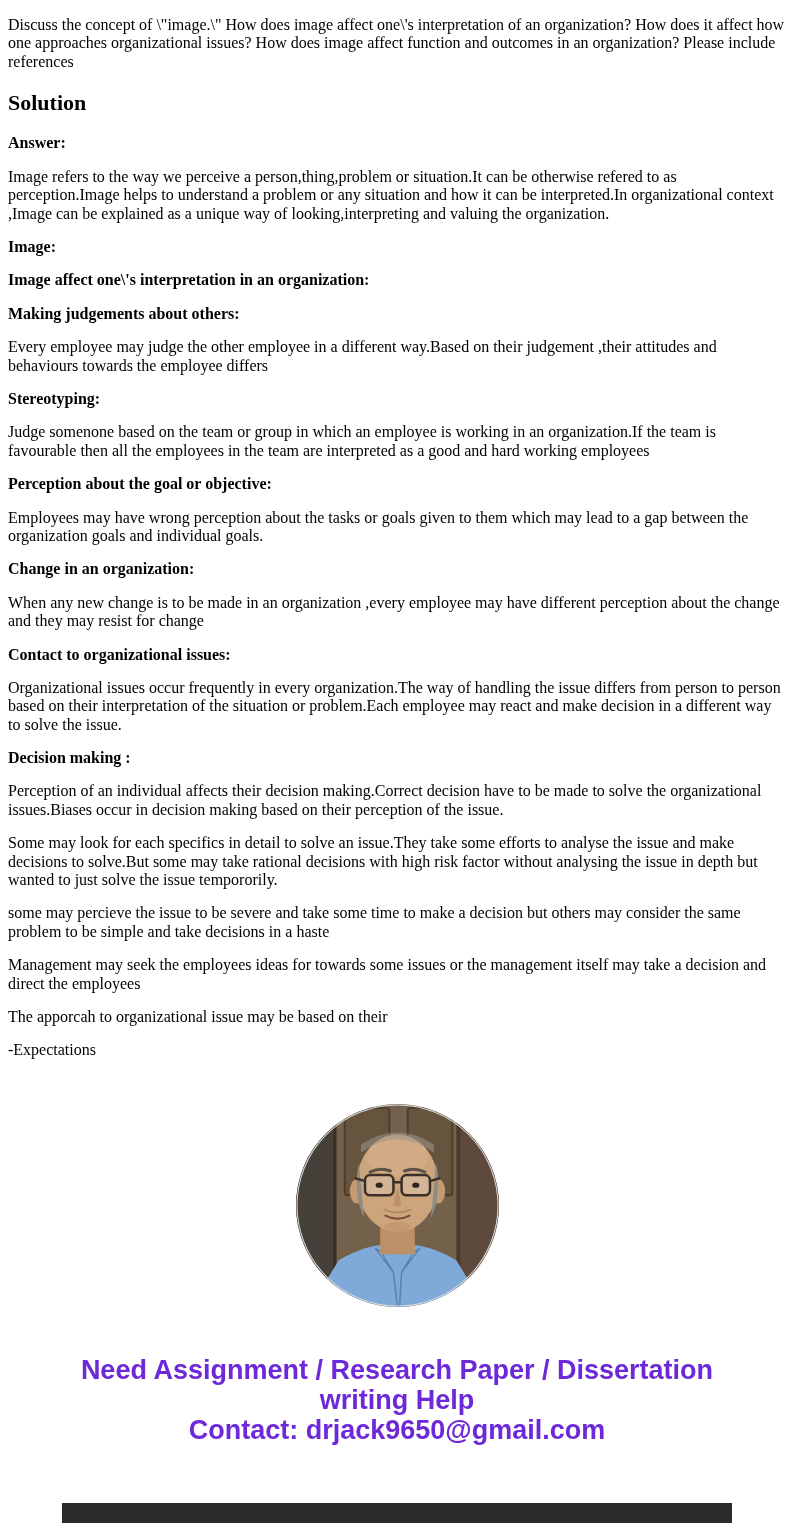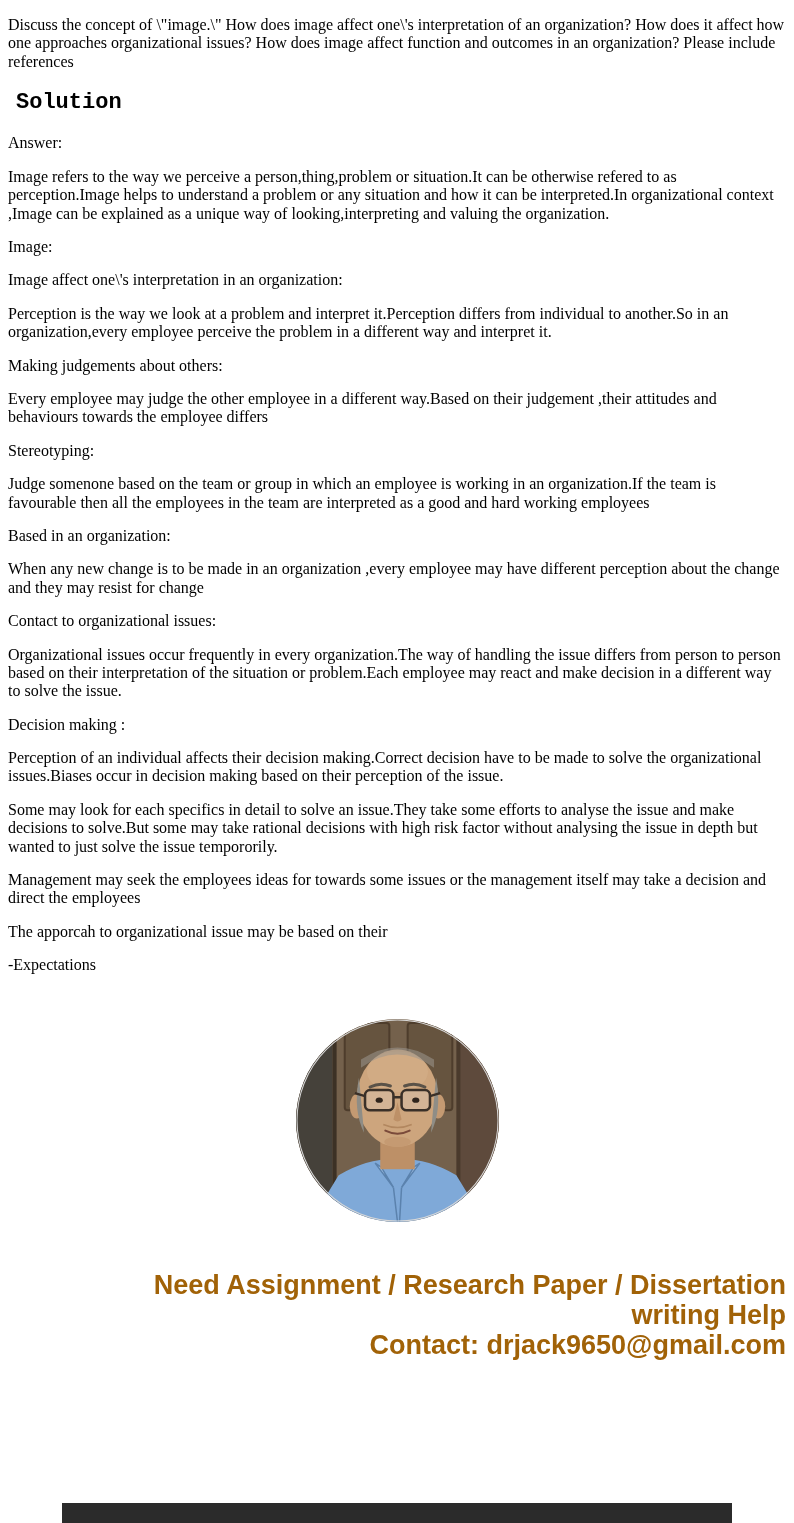--- a/index.html
+++ b/index.html
@@ -15,45 +15,44 @@
   }
   .doc {
     padding: 1px 8px 0 8px;
   }
   .para {
     font-size: 16px;
     line-height: 1.15;
     margin: 15px 0;
   }
   .bold {
-    font-weight: normal;
+    font-weight: bold;
   }
   .solution-heading {
     font-size: 22px;
     font-weight: bold;
-    margin: 19px 8px;
+    margin: 19px 0;
     line-height: 1.15;
-    font-family: Liberation Mono, monospace;
   }
   .avatar-wrap {
     text-align: center;
     margin-top: 44px;
   }
   .avatar-wrap svg {
     display: inline-block;
     vertical-align: top;
   }
   .footer {
     margin-top: 48px;
-    text-align: right;
+    text-align: center;
     font-family: "Liberation Sans", sans-serif;
     font-weight: bold;
     font-size: 27px;
     line-height: 1.12;
-    color: #a16207;
+    color: #6d28d9;
   }
   .bottom-bar {
     position: absolute;
     bottom: 0;
     left: 50%;
     transform: translateX(-50%);
     width: 670px;
     height: 20px;
   }
 </style>
@@ -68,50 +67,54 @@
 
   <p class="para bold">Answer:</p>
 
   <section>
     <p class="para">Image refers to the way we perceive a person,thing,problem or situation.It can be otherwise refered to as perception.Image helps to understand a problem or any situation and how it can be interpreted.In organizational context ,Image can be explained as a unique way of looking,interpreting and valuing the organization.</p>
     <p class="para bold">Image:</p>
   </section>
 
   <section>
     <p class="para bold">Image affect one\'s interpretation in an organization:</p>
-    <p class="para">Perception is the way we look at a problem and interpret it.Perception differs from individual to another.So in an organization,every employee perceive the problem in a different way and interpret it.</p>
   </section>
 
   <section>
     <p class="para bold">Making judgements about others:</p>
     <p class="para">Every employee may judge the other employee in a different way.Based on their judgement ,their attitudes and behaviours towards the employee differs</p>
   </section>
 
   <section>
     <p class="para bold">Stereotyping:</p>
     <p class="para">Judge somenone based on the team or group in which an employee is working in an organization.If the team is favourable then all the employees in the team are interpreted as a good and hard working employees</p>
   </section>
 
+  <section>
+    <p class="para bold">Perception about the goal or objective:</p>
+    <p class="para">Employees may have wrong perception about the tasks or goals given to them which may lead to a gap between the organization goals and individual goals.</p>
+  </section>
 
   <section>
-    <p class="para bold">Based in an organization:</p>
+    <p class="para bold">Change in an organization:</p>
     <p class="para">When any new change is to be made in an organization ,every employee may have different perception about the change and they may resist for change</p>
   </section>
 
   <section>
     <p class="para bold">Contact to organizational issues:</p>
     <p class="para">Organizational issues occur frequently in every organization.The way of handling the issue differs from person to person based on their interpretation of the situation or problem.Each employee may react and make decision in a different way to solve the issue.</p>
   </section>
 
   <section>
     <p class="para bold">Decision making :</p>
     <p class="para">Perception of an individual affects their decision making.Correct decision have to be made to solve the organizational issues.Biases occur in decision making based on their perception of the issue.</p>
   </section>
 
   <p class="para">Some may look for each specifics in detail to solve an issue.They take some efforts to analyse the issue and make decisions to solve.But some may take rational decisions with high risk factor without analysing the issue in depth but wanted to just solve the issue tempororily.</p>
+  <p class="para">some may percieve the issue to be severe and take some time to make a decision but others may consider the same problem to be simple and take decisions in a haste</p>
   <p class="para">Management may seek the employees ideas for towards some issues or the management itself may take a decision and direct the employees</p>
   <p class="para">The apporcah to organizational issue may be based on their</p>
   <p class="para">-Expectations</p>
 
   <div class="avatar-wrap">
     <svg width="203" height="203" viewBox="0 0 200 200" aria-hidden="true">
       <defs>
         <clipPath id="avatar-circle">
             <circle cx="100" cy="100" r="100"></circle>
           </clipPath>

